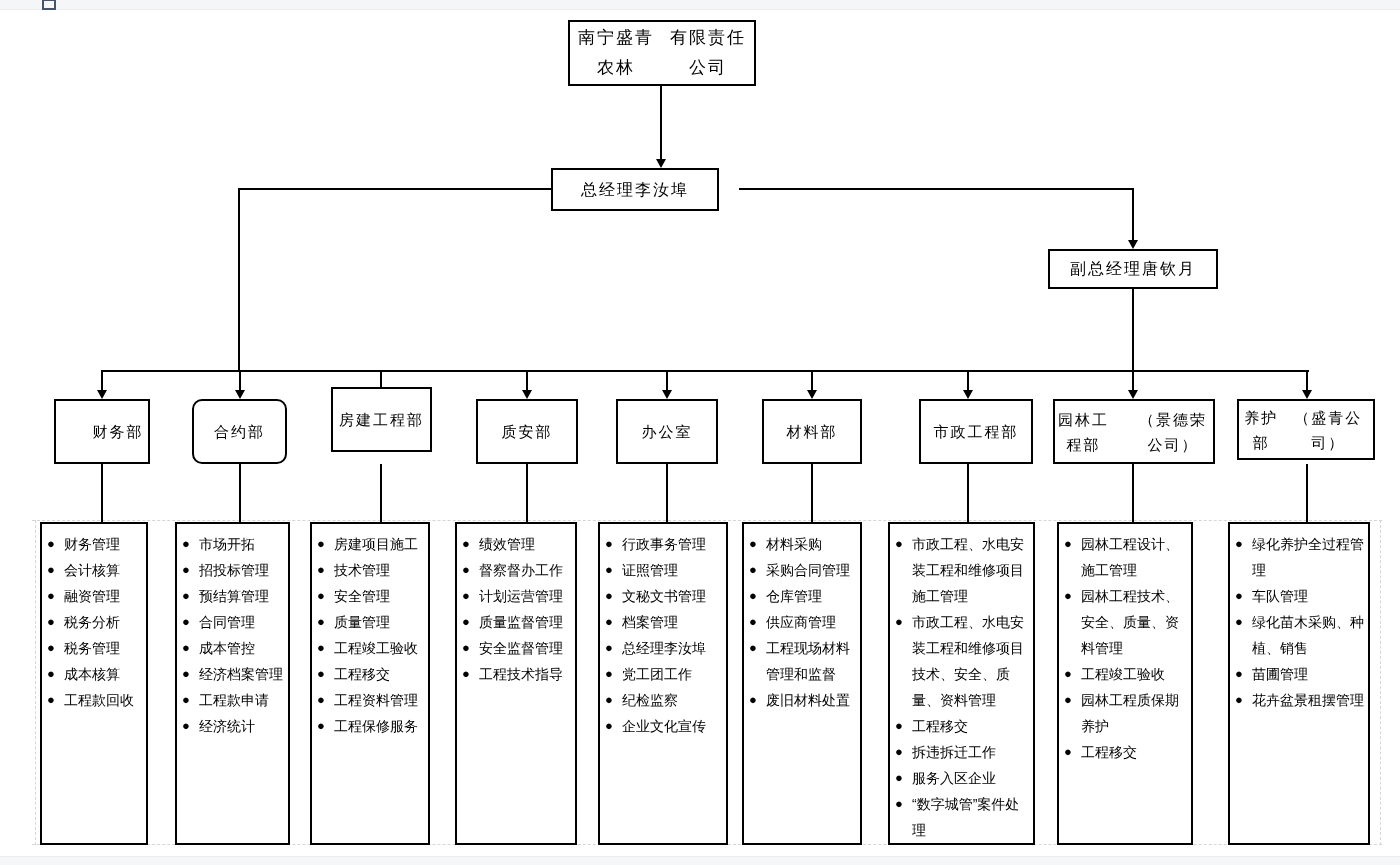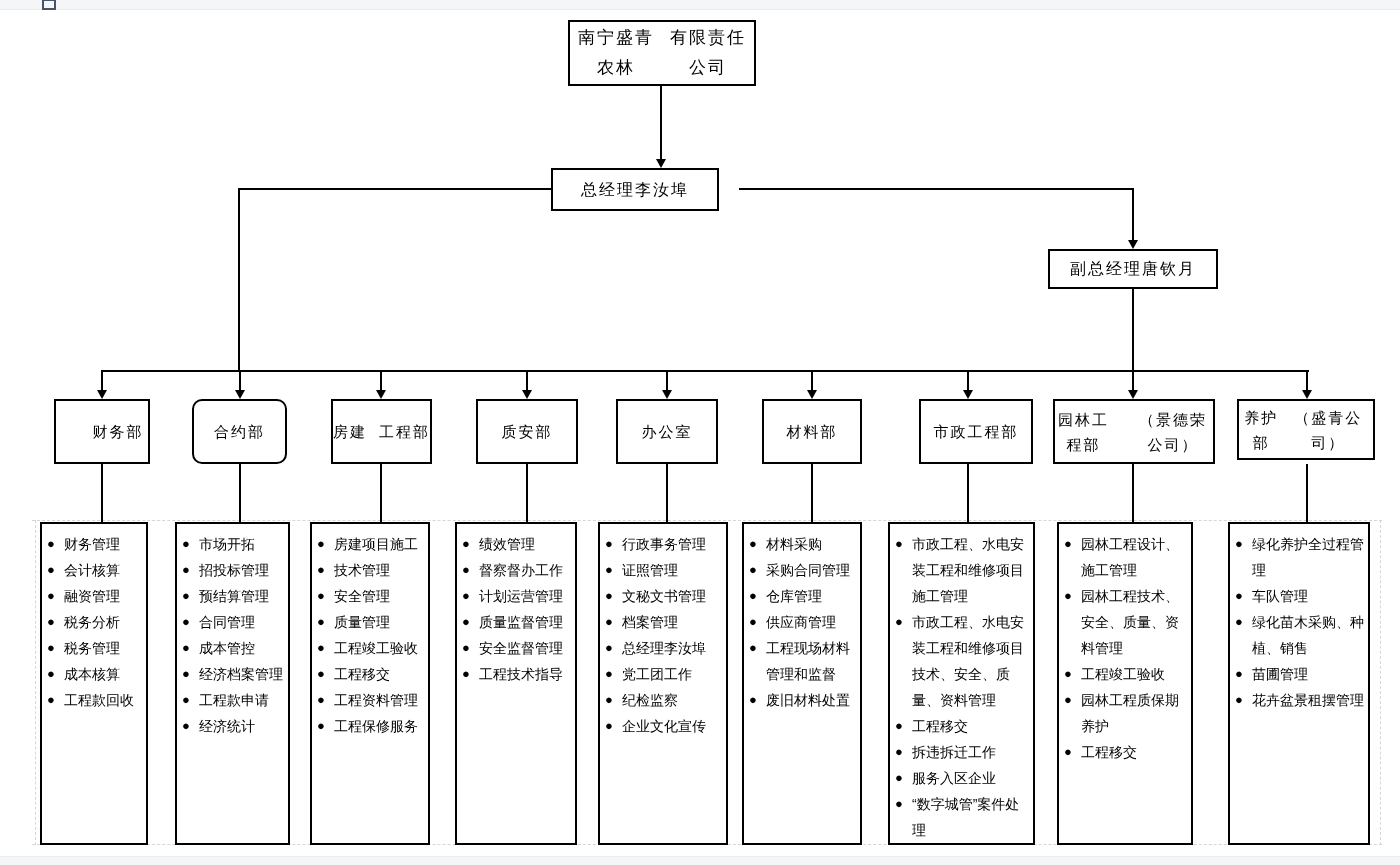--- a/index.html
+++ b/index.html
@@ -151,21 +151,21 @@
           <span class="bullet">●</span>
           <span class="txt">工程款申请</span>
         </div>
         <div class="duty">
           <span class="bullet">●</span>
           <span class="txt">经济统计</span>
         </div>
       </div>
       <div class="vline" style="left: 380px; top: 370px; height: 21px;"></div>
       <div class="arrow" style="left: 376px; top: 390px;"></div>
-      <div class="node" style="left: 331px; top: 399px; width: 101px; height: 65px; justify-content: space-between;">
+      <div class="node" style="left: 331px; top: 387px; width: 101px; height: 65px;">
         <div class="dept-name">房建</div>
         <div class="dept-name">工程部</div>
       </div>
       <div class="vline" style="left: 380px; top: 464px; height: 58px;"></div>
       <div class="duty-list" style="left: 310px; top: 522px; width: 120px; height: 323px;">
         <div class="duty">
           <span class="bullet">●</span>
           <span class="txt">房建项目施工</span>
         </div>
         <div class="duty">

